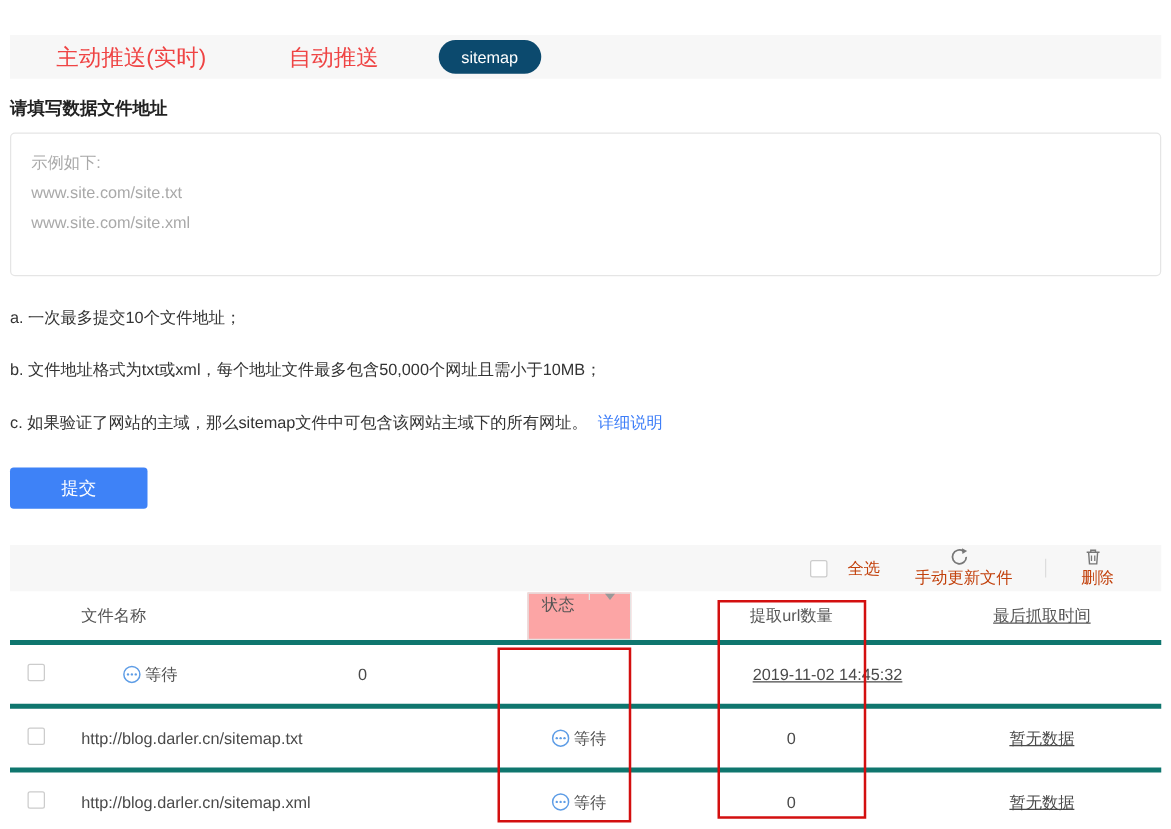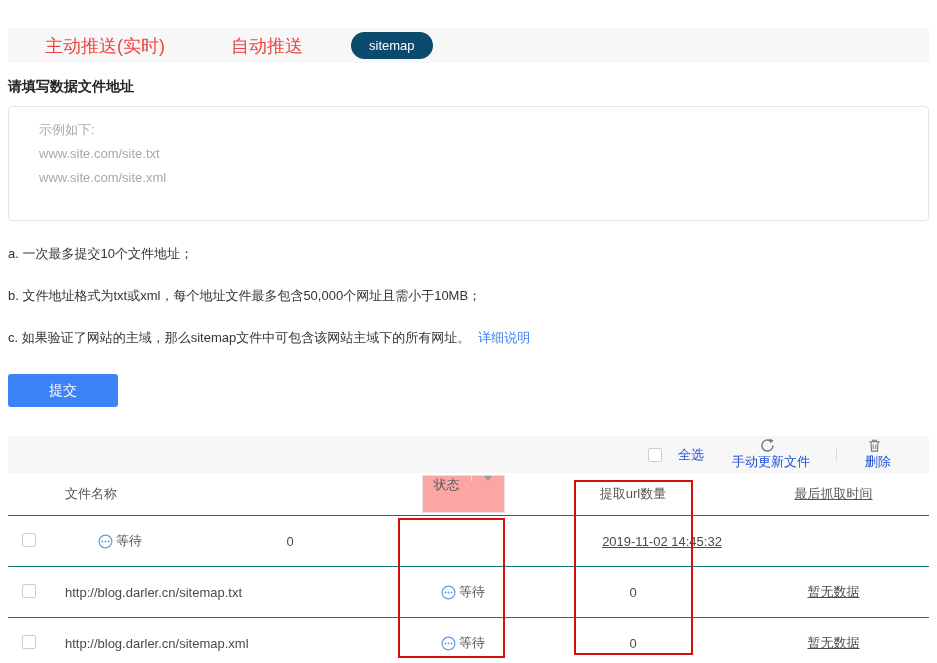--- a/index.html
+++ b/index.html
@@ -10,40 +10,40 @@
   
   .tabbar { margin:28px 8px 0 8px; height:35px; background:#f7f7f7; display:flex; align-items:center; }
   .tab { font-size:18px; color:#ef4444; cursor:pointer; white-space:nowrap; }
   .tab-1 { margin-left:37px; }
   .tab-2 { margin-left:66px; }
   .tab-pill { margin-left:48px; background:#0c4a6e; color:#fff; font-size:13px; padding:7px 18px; border-radius:15px; line-height:1; }
 
   
   .heading { margin:15px 8px 0; font-size:14px; font-weight:bold; color:#222; }
   .url-textarea { display:block; margin:10px 8px 0; width:calc(100% - 16px); height:115px;
-    border:1px solid #e5e5e5; border-radius:4px; padding:11px 30px; font-size:13px; line-height:1.85;
+    border:1px solid #e5e5e5; border-radius:4px; padding:11px 16px; font-size:13px; line-height:1.85;
     color:#555; resize:none; outline:none; font-family:"Liberation Sans","DejaVu Sans",sans-serif; }
   .url-textarea::placeholder { color:#a9a9a9; }
   .note { margin:24px 8px 0; font-size:13px; color:#333; }
   .note:first-of-type { margin-top:24px; }
   .link { color:#3e7ef8; text-decoration:none; margin-left:8px; cursor:pointer; }
   .submit-btn { display:block; margin:27px 8px 0; width:110px; height:33px; background:#3e82f7; color:#fff;
     border:none; border-radius:3px; font-size:14px; cursor:pointer; font-family:inherit; }
 
   
   .table-wrap { position:relative; margin:29px 8px 0; }
   .toolbar { height:37px; background:#f7f7f7; display:flex; align-items:center; justify-content:flex-end;
-    padding-right:38px; font-size:13px; color:#1d4ed8; }
+    padding-right:38px; font-size:13px; color:#c2410c; }
   .checkbox { display:inline-block; width:14px; height:14px; border:1px solid #ccc; border-radius:2px; background:#fff; cursor:pointer; flex:none; }
   .tb-label { margin-left:16px; cursor:pointer; }
   .tb-group { display:flex; align-items:center; margin-left:28px; cursor:pointer;flex-direction:column; }
   .tb-group svg { margin-right:7px; display:block; }
   .vdiv { width:1px; height:15px; background:#ddd; margin-left:26px; }
 
-  .thead, .trow { display:flex; align-items:center; border-bottom:1px solid #0f766e; font-size:13px; }
+  .thead, .trow { display:flex; align-items:center; border-bottom:4px solid #0f766e; font-size:13px; }
   .thead { height:43px; color:#555; }
   .trow { height:51px; color:#4a4a4a; }
   .c-check { width:47px; padding-left:14px; flex:none; }
   .c-file  { width:343px; padding-left:10px; flex:none; text-align:left; overflow:hidden; white-space:nowrap; }
   .c-status{ width:130px; flex:none; text-align:center; display:flex; align-items:center; justify-content:center; }
   .c-count { width:210px; flex:none; text-align:center; }
   .c-time  { flex:1; text-align:center;text-decoration:underline; }
 
   .status-select { display:inline-flex; align-items:flex-start; border:1px solid #e3e3e3; background:#fca5a5; height:38px; cursor:pointer; }
   .ss-label { display:flex; align-items:center; padding:0 11px; font-size:13px; color:#555; }

